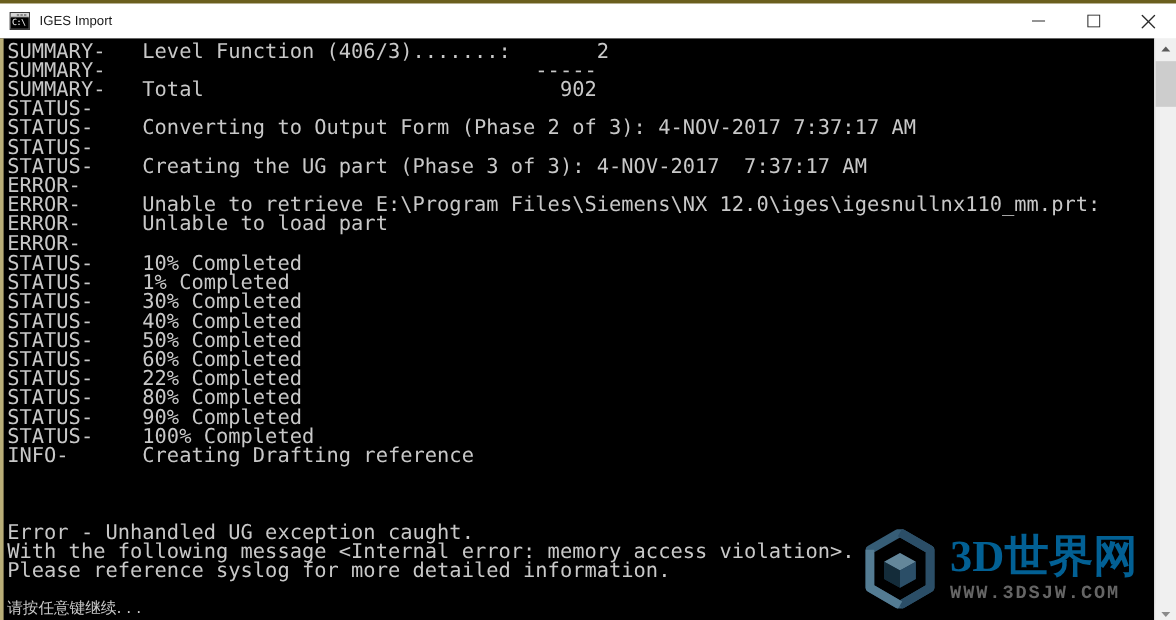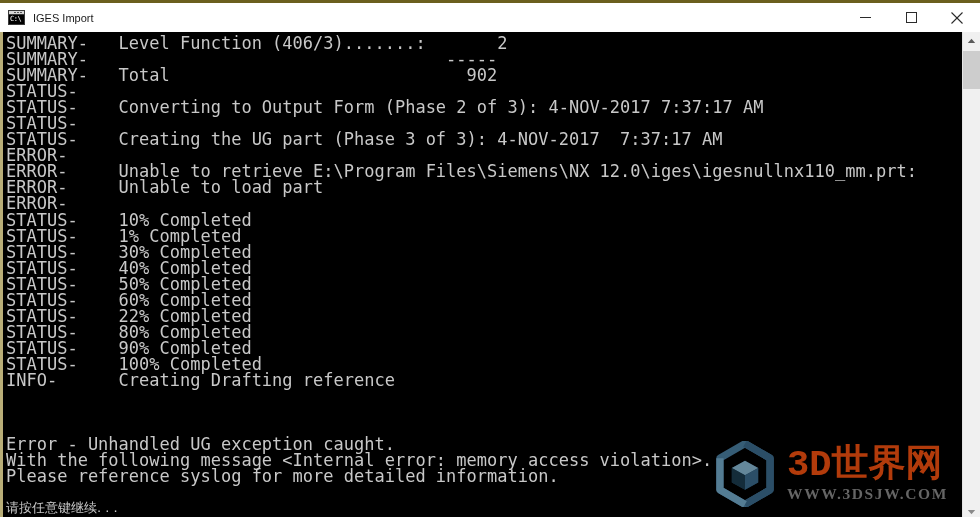--- a/index.html
+++ b/index.html
@@ -95,26 +95,26 @@
   
   .watermark{
     position:absolute;right:32px;bottom:10px;
     display:flex;align-items:center;gap:9px;
     opacity:0.92;
     pointer-events:none;
   }
   .wm-logo{width:66px;height:66px;flex:0 0 auto;}
   .wm-text{display:flex;flex-direction:column;justify-content:center;}
   .wm-main{
+    font-family:Liberation Serif, serif;
+    font-size:37px;font-weight:bold;color:#0369a1;line-height:40px;
+    letter-spacing:0px;
+  }
+  .wm-sub{
     font-family:Liberation Mono, monospace;
-    font-size:37px;font-weight:bold;color:#c2410c;line-height:40px;
-    letter-spacing:0px;
-  }
-  .wm-sub{
-    font-family:Liberation Serif, serif;
     font-size:15.5px;font-weight:bold;color:#6e6e6e;line-height:18px;
     letter-spacing:1.6px;
   }
 </style>
 </head>
 <body>
 
 <div class="window">
 
   <div class="titlebar">

